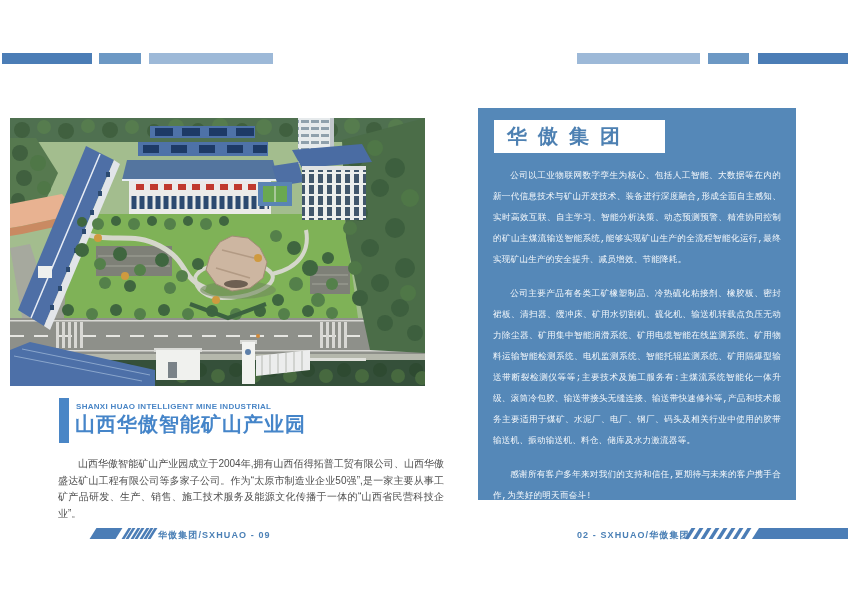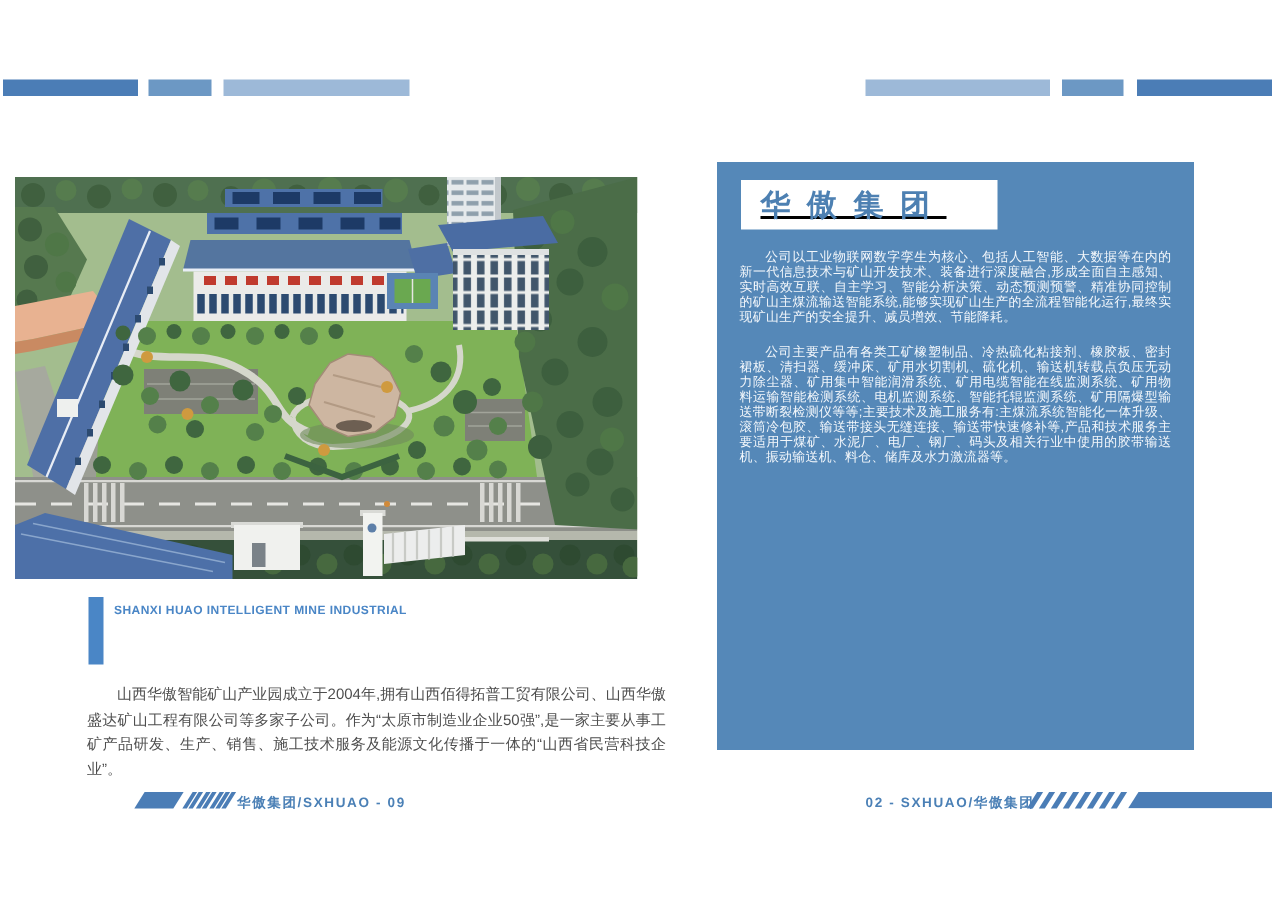--- a/index.html
+++ b/index.html
@@ -18,24 +18,24 @@
   .photo svg{display:block;}
 
   
   .sec-bar{position:absolute;left:59px;top:398px;width:10px;height:45px;background:#4a86c6;}
   .sec-sub{position:absolute;left:76px;top:402px;font-size:8px;font-weight:bold;color:#4a86c6;letter-spacing:0.3px;white-space:nowrap;text-align:right;}
   .sec-title{position:absolute;left:75px;top:411px;font-size:20px;font-weight:bold;color:#4585c9;letter-spacing:1px;white-space:nowrap;}
   .left-body{position:absolute;left:46px;top:444px;width:386px;font-size:10px;line-height:16.5px;color:#4e4e4e;text-align:justify;text-indent:2em;margin:12px;}
 
   
   .panel{position:absolute;left:478px;top:108px;width:318px;height:392px;background:#5588b8;}
-  .panel-titlebox{position:absolute;left:16px;top:12px;width:171px;height:33px;background:#ffffff;display:flex;align-items:center;text-decoration:underline;}
+  .panel-titlebox{position:absolute;left:16px;top:12px;width:171px;height:33px;background:#ffffff;display:flex;align-items:center;}
   .panel-title{margin-left:13px;font-size:20px;font-weight:bold;color:#4d80b2;letter-spacing:11px;white-space:nowrap;}
   .panel-body{position:absolute;left:15px;top:58px;width:288px;}
-  .panel-body p{margin:0 0 13px 0;font-size:8.6px;line-height:10px;color:#f3f7fb;text-align:justify;text-indent:2em;letter-spacing:0.2px;}
+  .panel-body p{margin:0 0 13px 0;font-size:8.6px;line-height:21px;color:#f3f7fb;text-align:justify;text-indent:2em;letter-spacing:0.2px;font-family:Liberation Mono, monospace;}
 
   
   .flabel{position:absolute;top:529px;font-size:9px;font-weight:bold;color:#4b80b6;letter-spacing:1.1px;white-space:nowrap;}
   .fstripes{position:absolute;top:528px;height:11px;display:flex;}
   .stripe-solid{width:26px;height:11px;background:#4b7db6;transform:skewX(-32deg);}
   .stripe{width:2.6px;height:11px;background:#4b7db6;transform:skewX(-32deg);margin-left:1.8px;}
   .stripe-r{width:4px;height:11px;background:#4b7db6;transform:skewX(-32deg);margin-left:4px;}
   .endbar{position:absolute;left:752px;top:528px;width:96px;height:11px;background:#4b7db6;clip-path:polygon(7px 0,100% 0,100% 100%,0 100%);}
 </style>
 </head>
@@ -362,29 +362,31 @@
           <line x1="284" y1="234" x2="284" y2="254"></line>
             <line x1="292" y1="233" x2="292" y2="253"></line>
         </g>
         <rect x="300" y="240" width="56" height="3" fill="#dfe0da"></rect>
       </g>
     </svg>
   </figure>
 
   <div class="sec-bar"></div>
   <div class="sec-sub">SHANXI HUAO INTELLIGENT MINE INDUSTRIAL</div>
+  <div class="sec-title">山西华傲智能矿山产业园</div>
   <p class="left-body">山西华傲智能矿山产业园成立于2004年,拥有山西佰得拓普工贸有限公司、山西华傲盛达矿山工程有限公司等多家子公司。作为“太原市制造业企业50强”,是一家主要从事工矿产品研发、生产、销售、施工技术服务及能源文化传播于一体的“山西省民营科技企业”。</p>
 
   <div class="panel">
     <div class="panel-titlebox">
       <span class="panel-title">华傲集团</span>
     </div>
     <div class="panel-body">
       <p>公司以工业物联网数字孪生为核心、包括人工智能、大数据等在内的新一代信息技术与矿山开发技术、装备进行深度融合,形成全面自主感知、实时高效互联、自主学习、智能分析决策、动态预测预警、精准协同控制的矿山主煤流输送智能系统,能够实现矿山生产的全流程智能化运行,最终实现矿山生产的安全提升、减员增效、节能降耗。</p>
       <p>公司主要产品有各类工矿橡塑制品、冷热硫化粘接剂、橡胶板、密封裙板、清扫器、缓冲床、矿用水切割机、硫化机、输送机转载点负压无动力除尘器、矿用集中智能润滑系统、矿用电缆智能在线监测系统、矿用物料运输智能检测系统、电机监测系统、智能托辊监测系统、矿用隔爆型输送带断裂检测仪等等;主要技术及施工服务有:主煤流系统智能化一体升级、滚筒冷包胶、输送带接头无缝连接、输送带快速修补等,产品和技术服务主要适用于煤矿、水泥厂、电厂、钢厂、码头及相关行业中使用的胶带输送机、振动输送机、料仓、储库及水力激流器等。</p>
+      <p>感谢所有客户多年来对我们的支持和信任,更期待与未来的客户携手合作,为美好的明天而奋斗!</p>
     </div>
   </div>
 
   <div class="fstripes" style="left:93px;">
     <div class="stripe-solid"></div>
     <div class="stripe" style="margin-left:6px;"></div>
     <div class="stripe"></div>
     <div class="stripe"></div>
     <div class="stripe"></div>
     <div class="stripe"></div>

